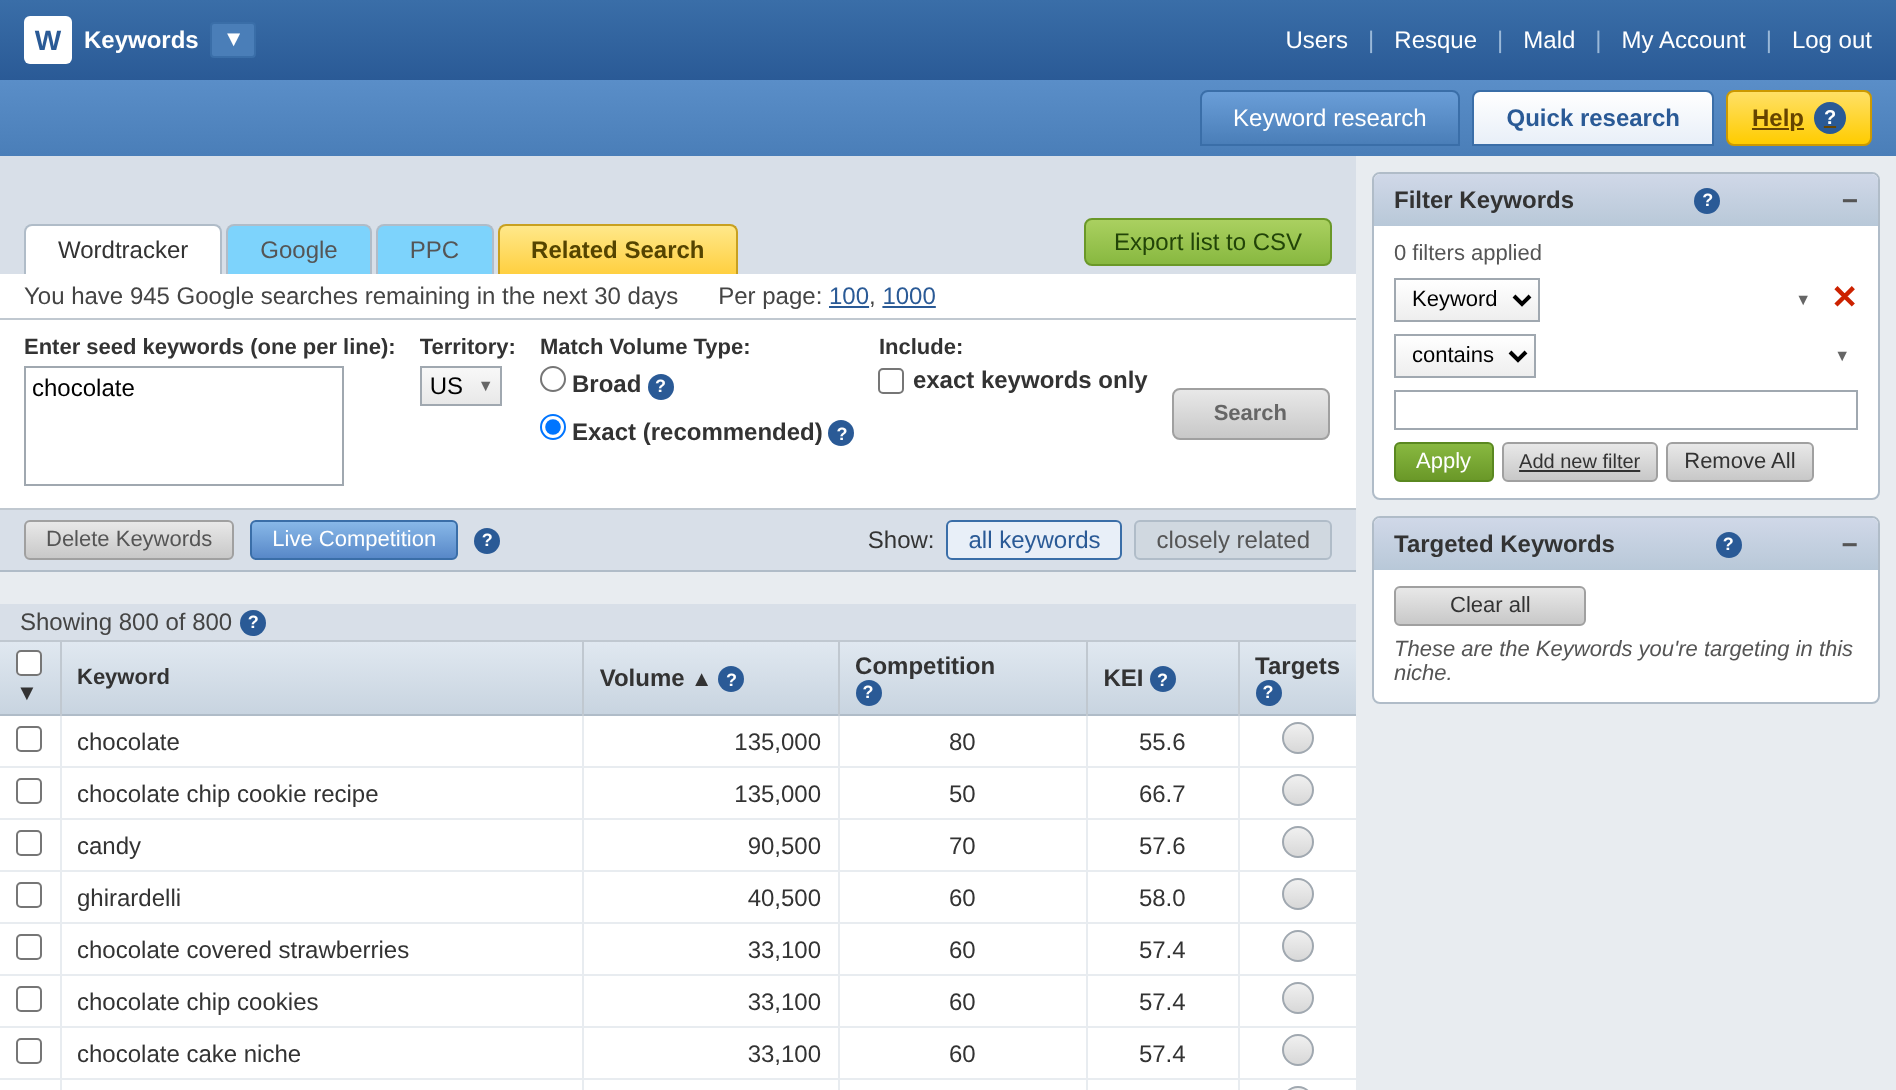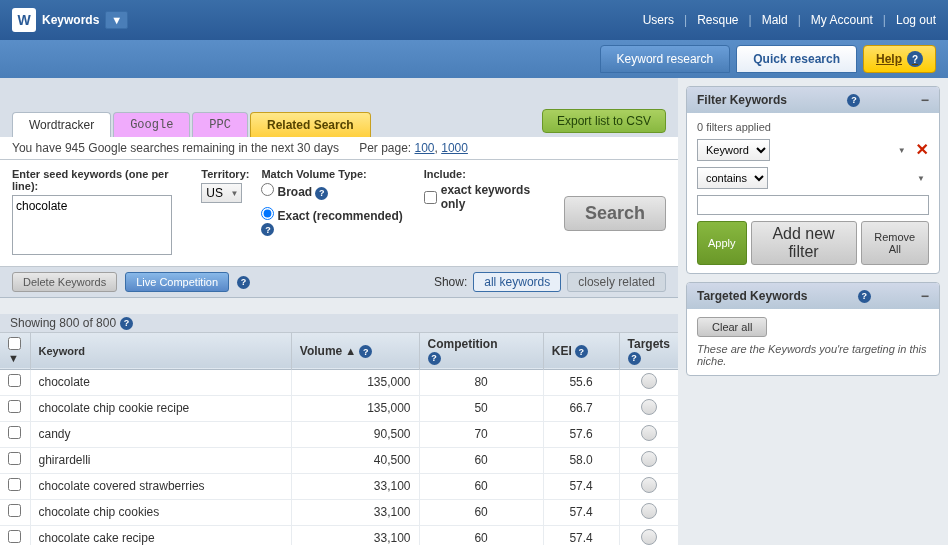--- a/index.html
+++ b/index.html
@@ -149,23 +149,22 @@
       font-size: 12px;
       border: 1px solid #b0bcc8;
       border-bottom: none;
     }
     .source-tab-active {
       background: white;
       color: #333;
       font-weight: normal;
     }
     .source-tab-inactive {
-      background: #f0abfc;
+      background: #7dd3fc;
       color: #555;
-      font-family: Liberation Mono, monospace;
     }
     .source-tab-yellow {
       background: linear-gradient(180deg, #ffe88a 0%, #ffd040 100%);
       color: #554400;
       font-weight: bold;
       border-color: #c8a020;
       margin-top: 28px;
     }
     .export-btn {
       position: absolute;
@@ -257,21 +256,21 @@
       cursor: pointer;
     }
     .include-group label { display: flex; align-items: center; gap: 4px; font-size: 11px; }
     .search-btn {
       background: linear-gradient(180deg, #e8e8e8 0%, #c8c8c8 100%);
       border: 1px solid #a0a0a0;
       color: #666;
       padding: 6px 20px;
       border-radius: 4px;
       cursor: pointer;
-      font-size: 18px;
+      font-size: 11px;
       font-weight: bold;
       align-self: center;
     }
 
     
     .kw-toolbar {
       background: #d8dfe8;
       border-bottom: 1px solid #b0bcc8;
       padding: 5px 12px;
       display: flex;
@@ -444,36 +443,37 @@
       cursor: pointer;
       font-size: 11px;
     }
     .add-filter-btn {
       background: linear-gradient(180deg, #e8e8e8 0%, #c8c8c8 100%);
       border: 1px solid #a0a0a0;
       color: #333;
       padding: 3px 8px;
       border-radius: 3px;
       cursor: pointer;
-      font-size: 16px;
+      font-size: 10px;
+      text-decoration: underline;
     }
     .remove-all-btn {
       background: linear-gradient(180deg, #e8e8e8 0%, #c8c8c8 100%);
       border: 1px solid #a0a0a0;
       color: #333;
       padding: 3px 8px;
       border-radius: 3px;
       cursor: pointer;
       font-size: 11px;
     }
     .clear-all-btn {
       background: linear-gradient(180deg, #e8e8e8 0%, #c8c8c8 100%);
       border: 1px solid #a0a0a0;
       color: #333;
-      padding: 3px 14px;
+      padding: 3px 27px;
       border-radius: 3px;
       cursor: pointer;
       font-size: 11px;
       margin-bottom: 6px;
     }
     .targeted-text { font-size: 11px; color: #555; font-style: italic; }
     .arrow-svg {
       position: absolute;
       top: 5px;
       left: 10px;
@@ -661,21 +661,21 @@
             <tr class="kw-row">
       <td class="td-checkbox"><input type="checkbox" style=""></td>
       <td>chocolate chip cookies</td>
       <td class="td-volume">33,100</td>
       <td class="td-competition">60</td>
       <td class="td-kei">57.4</td>
       <td class="td-targets"><span class="target-circle"></span></td>
     </tr>
             <tr class="kw-row">
       <td class="td-checkbox"><input type="checkbox" style=""></td>
-      <td>chocolate cake recipe</td>
+      <td>chocolate cake niche</td>
       <td class="td-volume">33,100</td>
       <td class="td-competition">60</td>
       <td class="td-kei">57.4</td>
       <td class="td-targets"><span class="target-circle"></span></td>
     </tr>
             <tr class="kw-row">
       <td class="td-checkbox"><input type="checkbox" style=""></td>
       <td>remaining cake</td>
       <td class="td-volume">27,100</td>
       <td class="td-competition">60</td>

